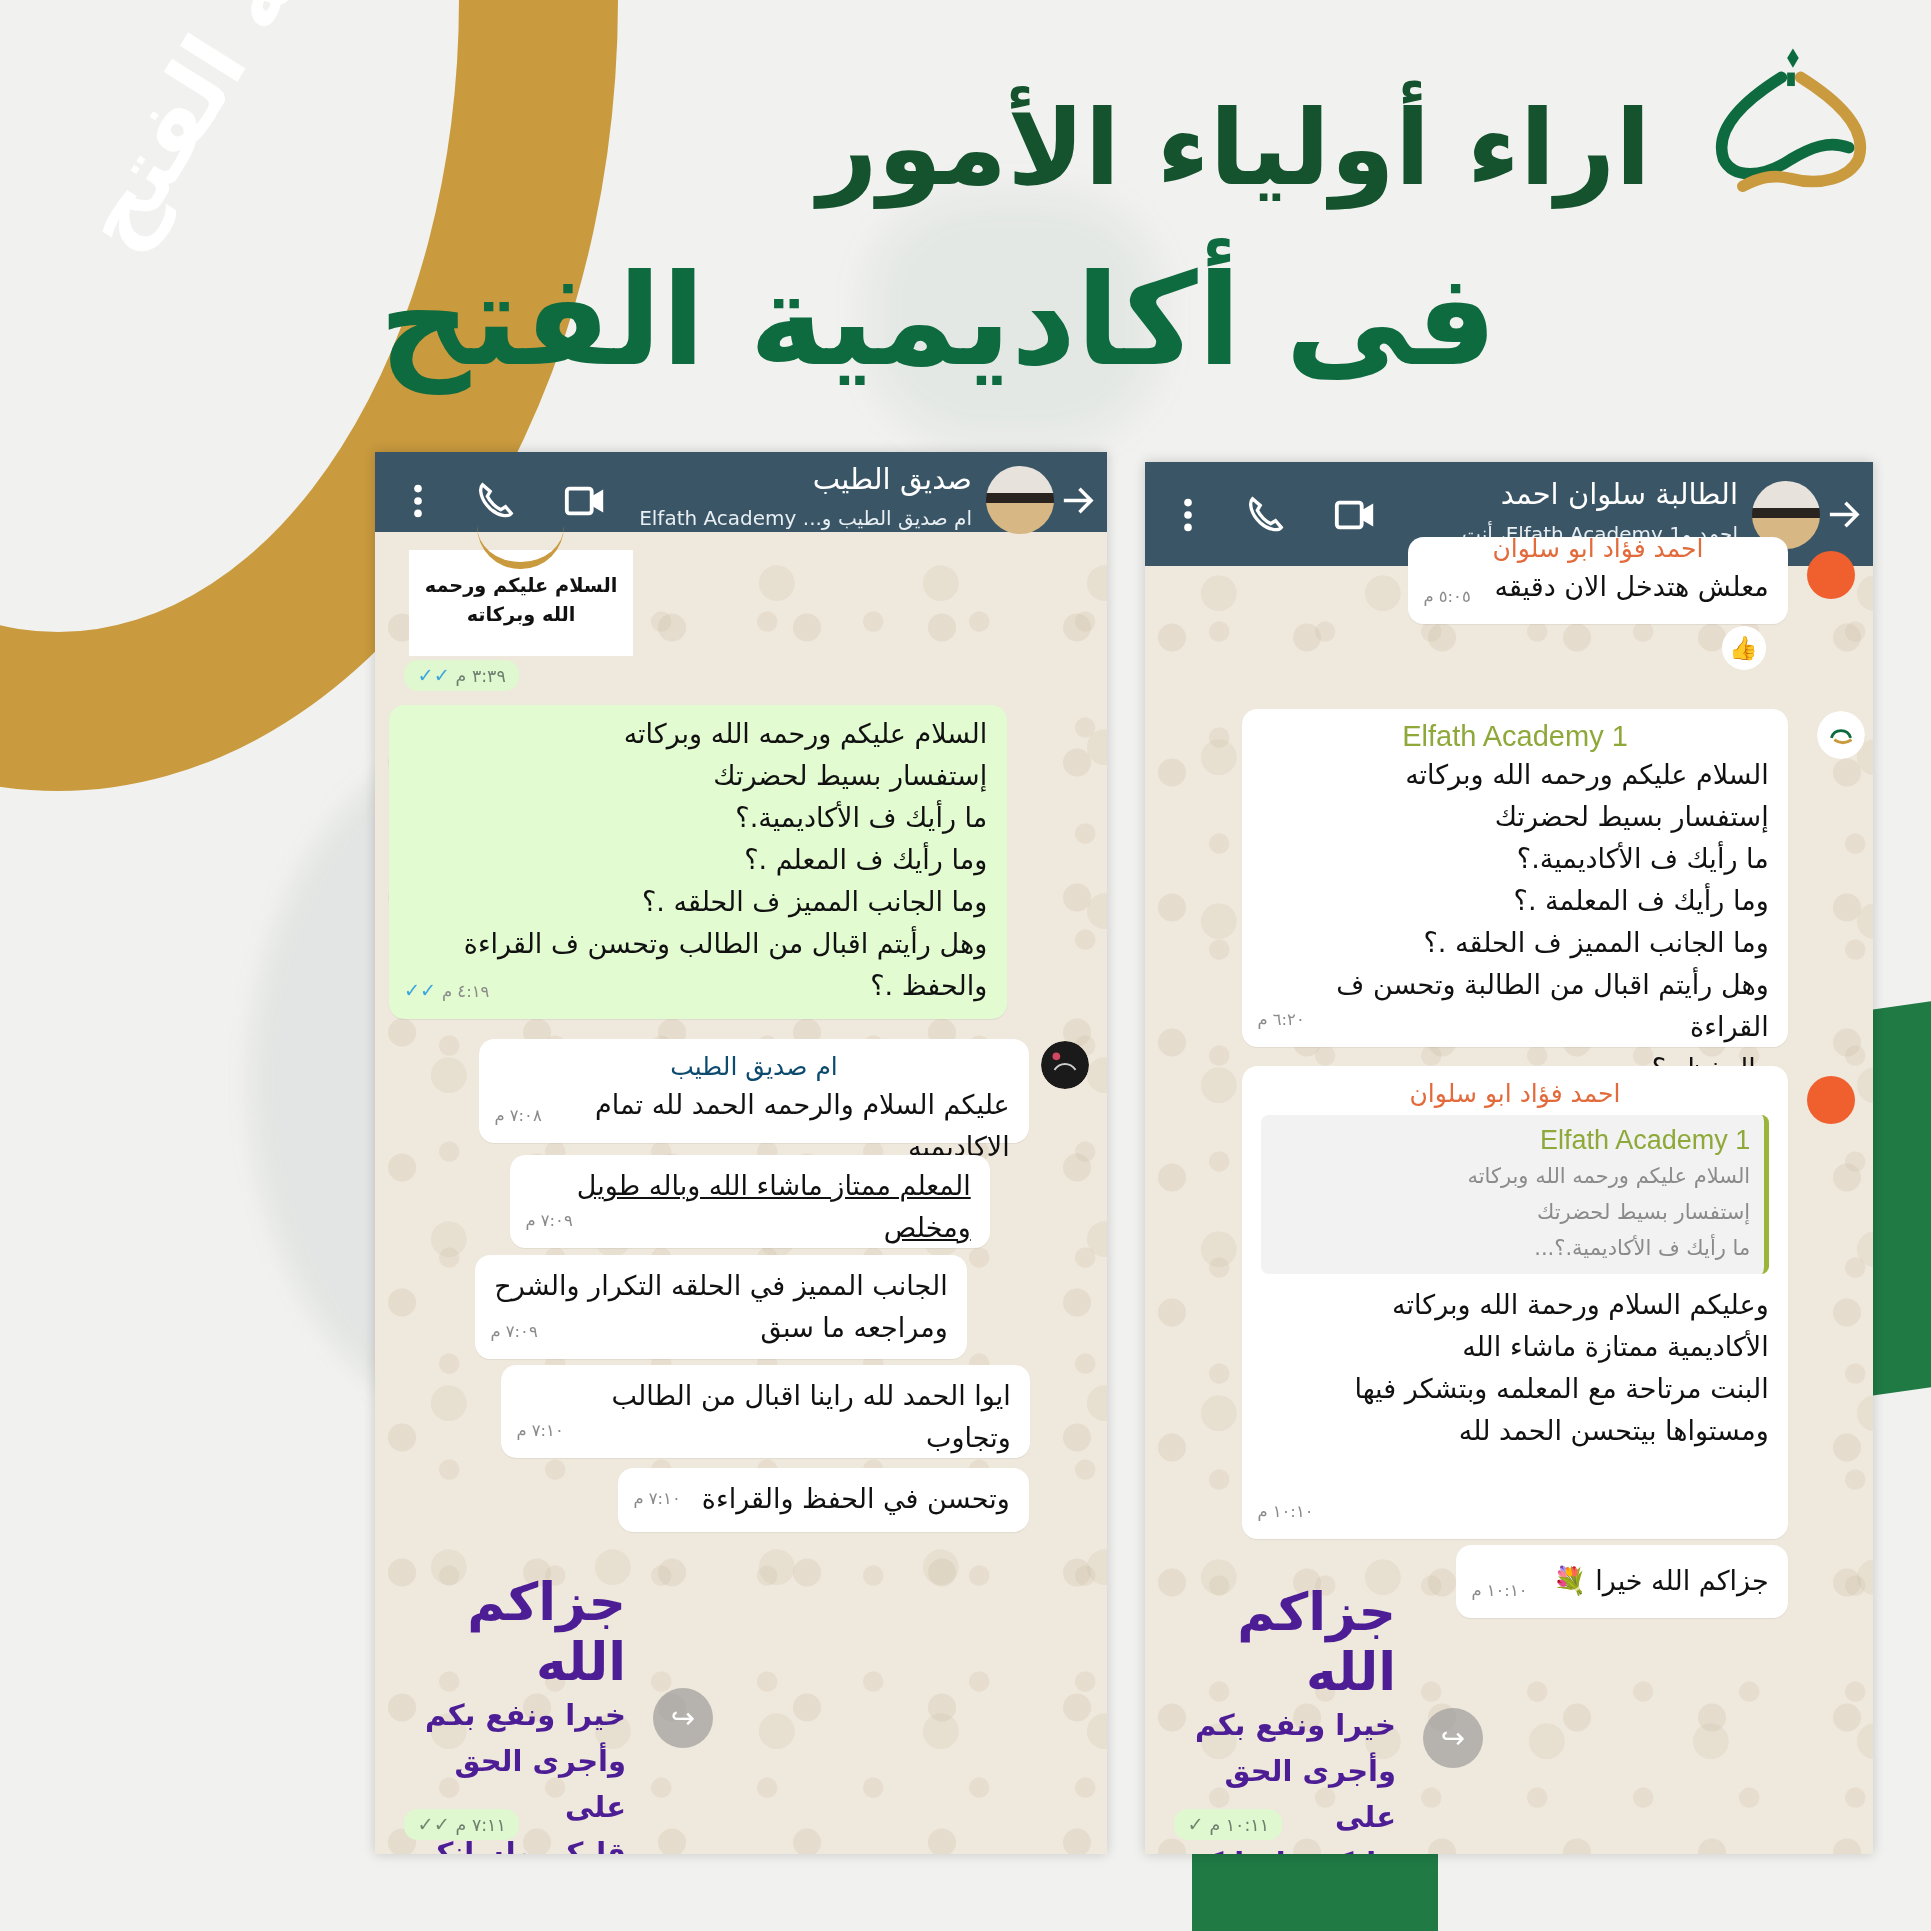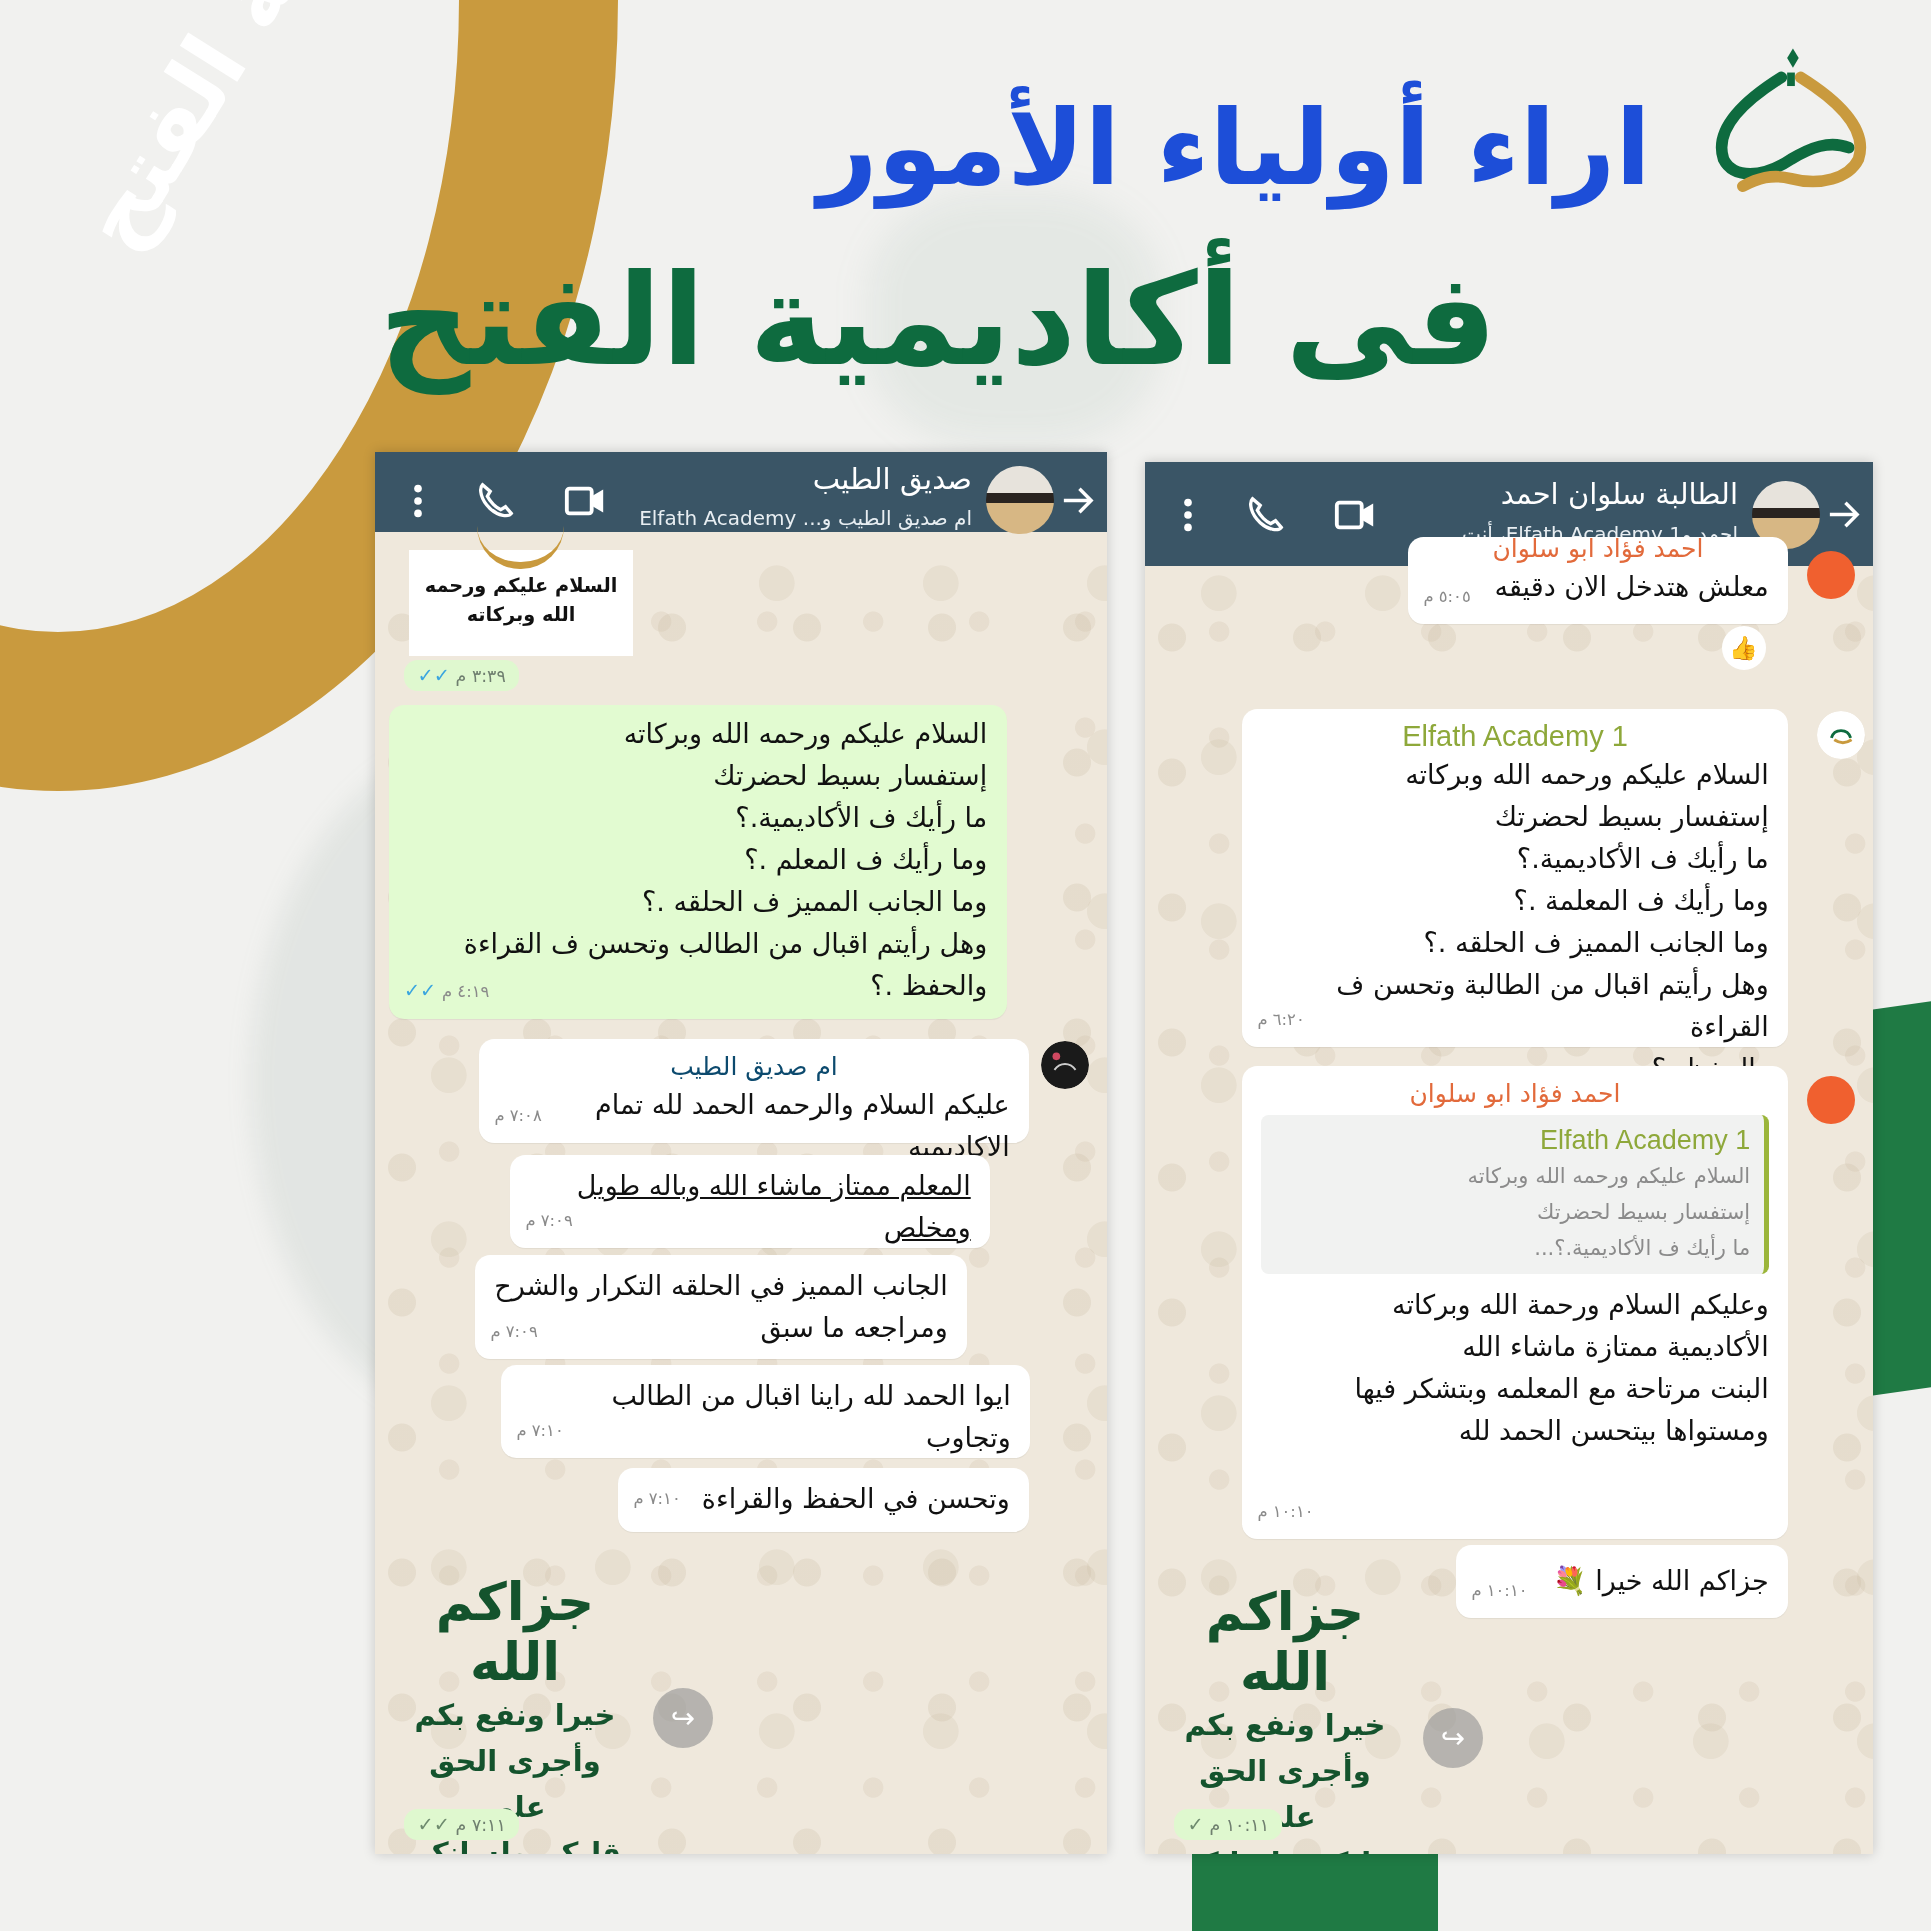--- a/index.html
+++ b/index.html
@@ -40,21 +40,21 @@
     color: #ffffff; font-weight: bold; font-size: 89px;
     transform: rotate(-58deg); transform-origin: left top;
     white-space: nowrap; direction: rtl;
     font-family: "DejaVu Sans", sans-serif;
   }
 
   
   .logo { position: absolute; left: 1704px; top: 34px; width: 174px; height: 159px; }
   .title-gold {
     position: absolute; right: 280px; top: 87px;
-    color: #1d4ed8; font-size: 104px; font-weight: bold; direction: rtl;
+    color: #14532d; font-size: 104px; font-weight: bold; direction: rtl;
   }
   .title-green {
     position: absolute; right: 434px; top: 246px;
     color: #0e6b3f; font-size: 127px; font-weight: bold; direction: rtl;
   }
 
   
   .phone {
     position: absolute; background: #efe7dd;
     box-shadow: 0 0 11.6px rgba(0,0,0,0.18); overflow: hidden;
@@ -109,21 +109,21 @@
     padding: 7.7px 13.5px; margin: 3.9px 0 9.7px 0; color: #8b8b8b; font-size: 21px; line-height: 36px;
   }
   .quote .q-sender { color: #8ea83a; font-size: 27px; font-family: "Liberation Sans", sans-serif; }
   .quote .q-text { white-space: pre-line; }
 
   .sticker-card {
     position: absolute; background: #fff; text-align: center; direction: rtl;
     font-weight: bold; color: #111; font-size: 19.3px; line-height: 29px;
   }
   .sticker-text {
-    position: absolute; direction: rtl; color: #14532d; font-weight: bold; text-align: center;
+    position: absolute; direction: rtl; color: #4c1d95; font-weight: bold; text-align: right;
   }
   .sticker-text .big { font-size: 52px; line-height: 60px; }
   .sticker-text .line { font-size: 29px; line-height: 46px; }
   .fwd {
     position: absolute; width: 60px; height: 60px; border-radius: 50%;
     background: rgba(150,150,150,0.65); color: #fff; text-align: center; line-height: 60px; font-size: 29px;
   }
   .time-pill {
     position: absolute; background: #dff8cf; border-radius: 13.5px; padding: 3.9px 13.5px;
     font-size: 17.4px; color: #6f7f6f; direction: rtl;

